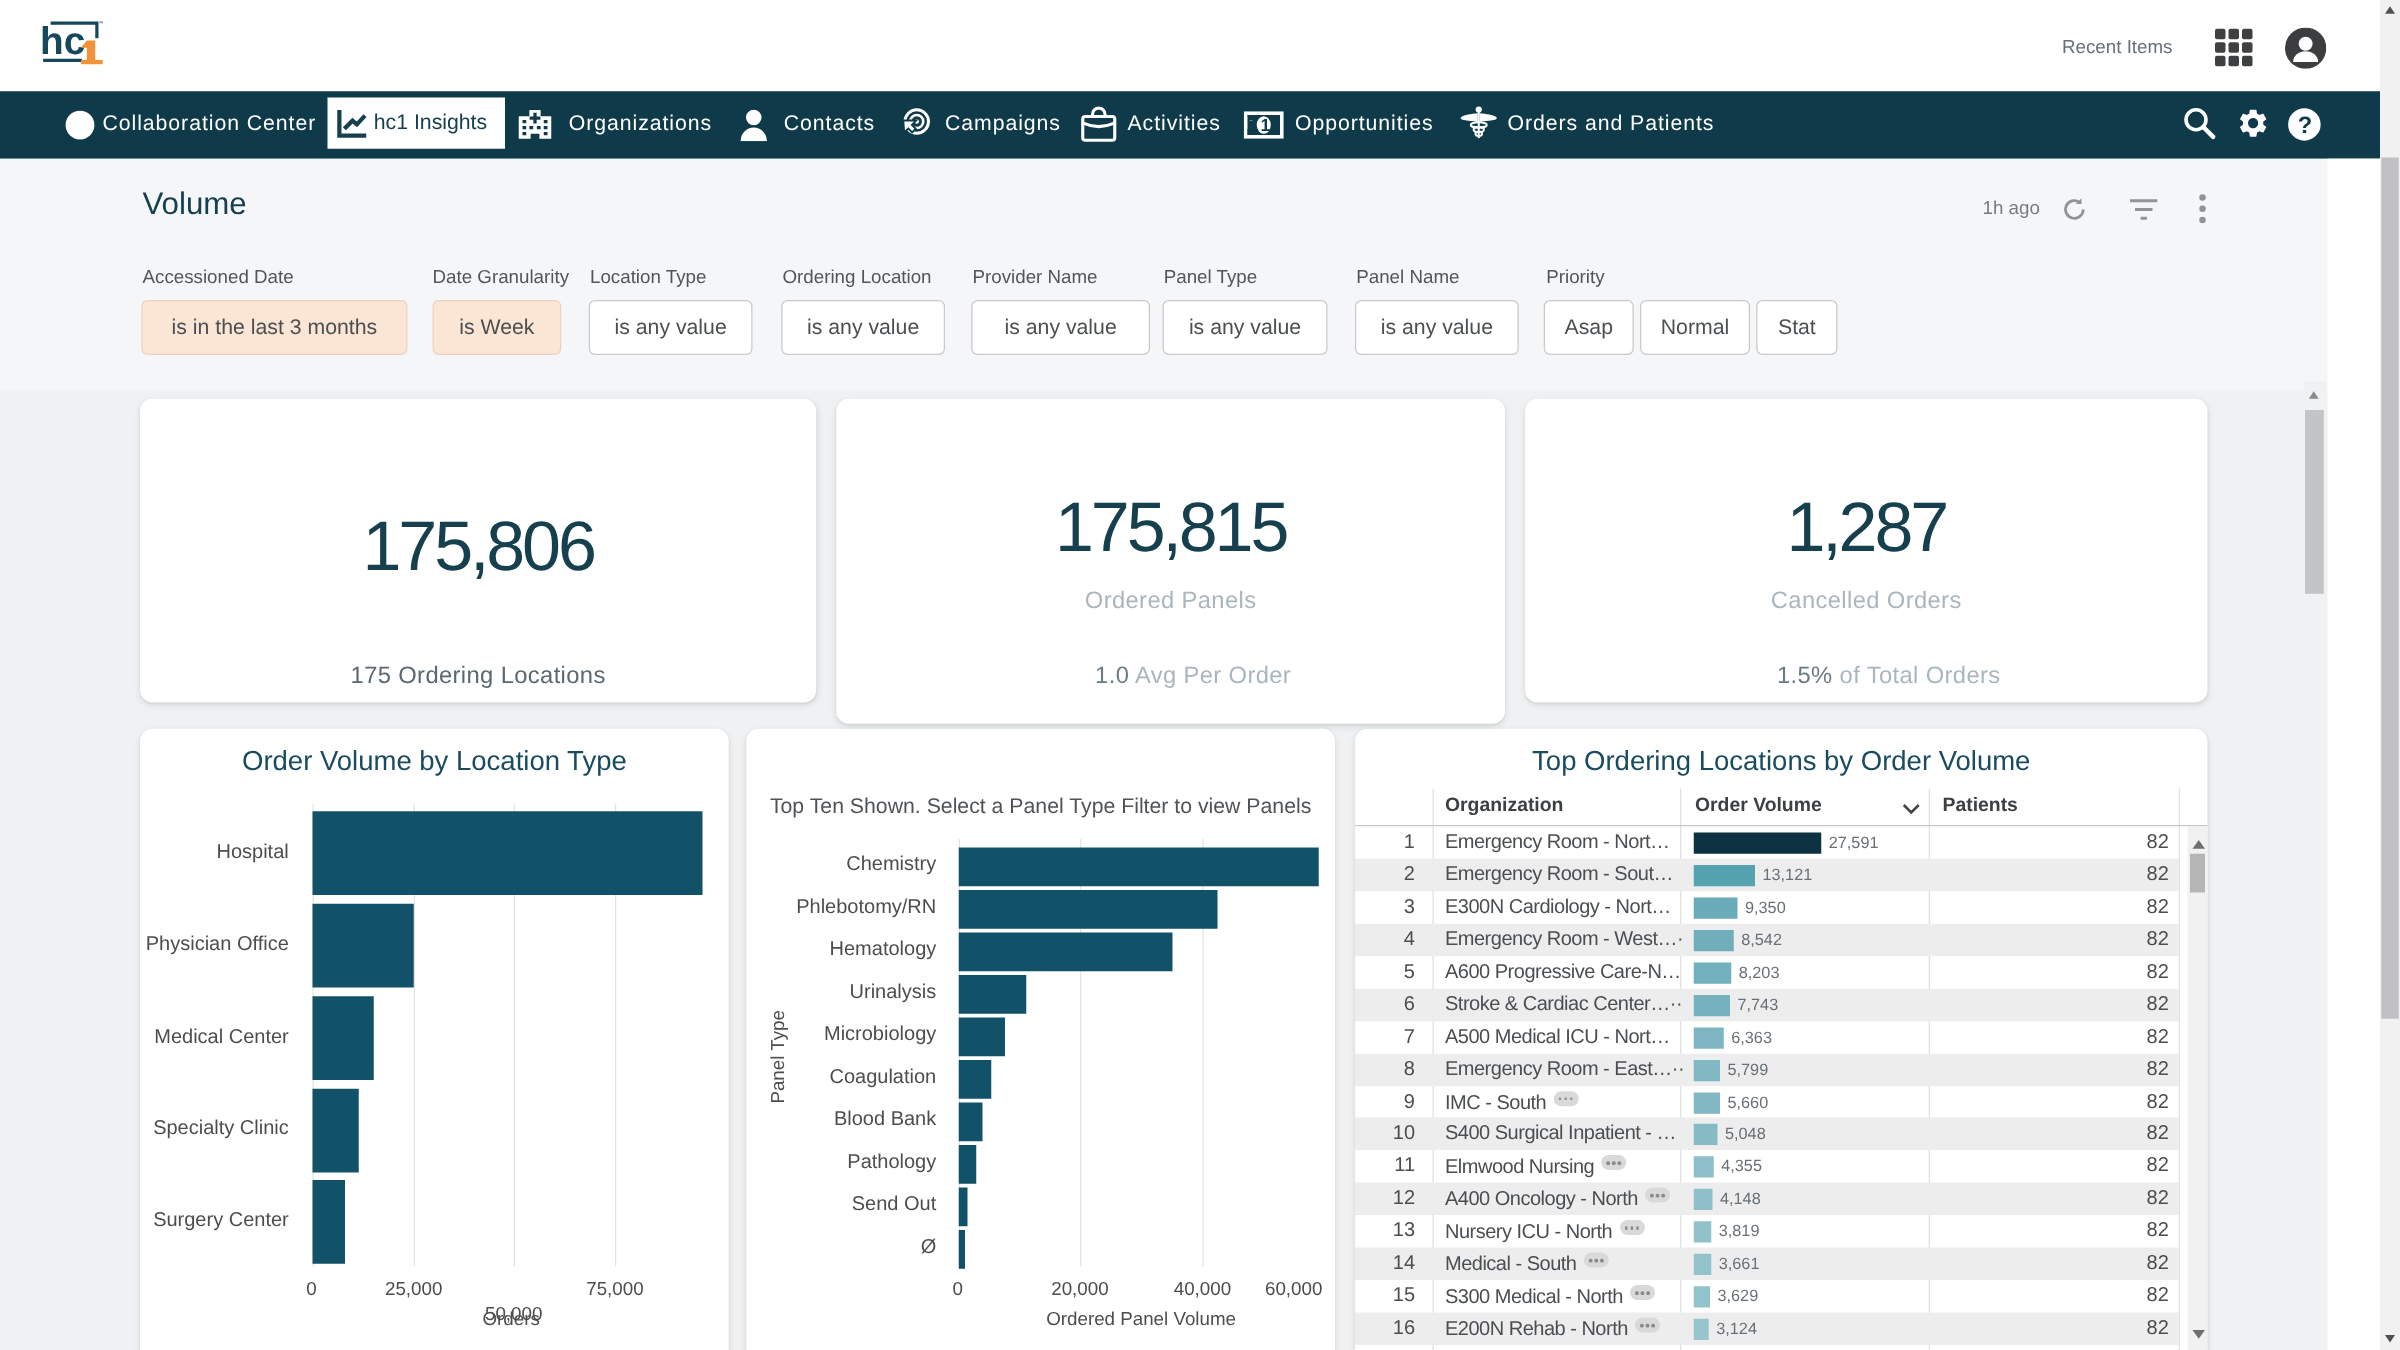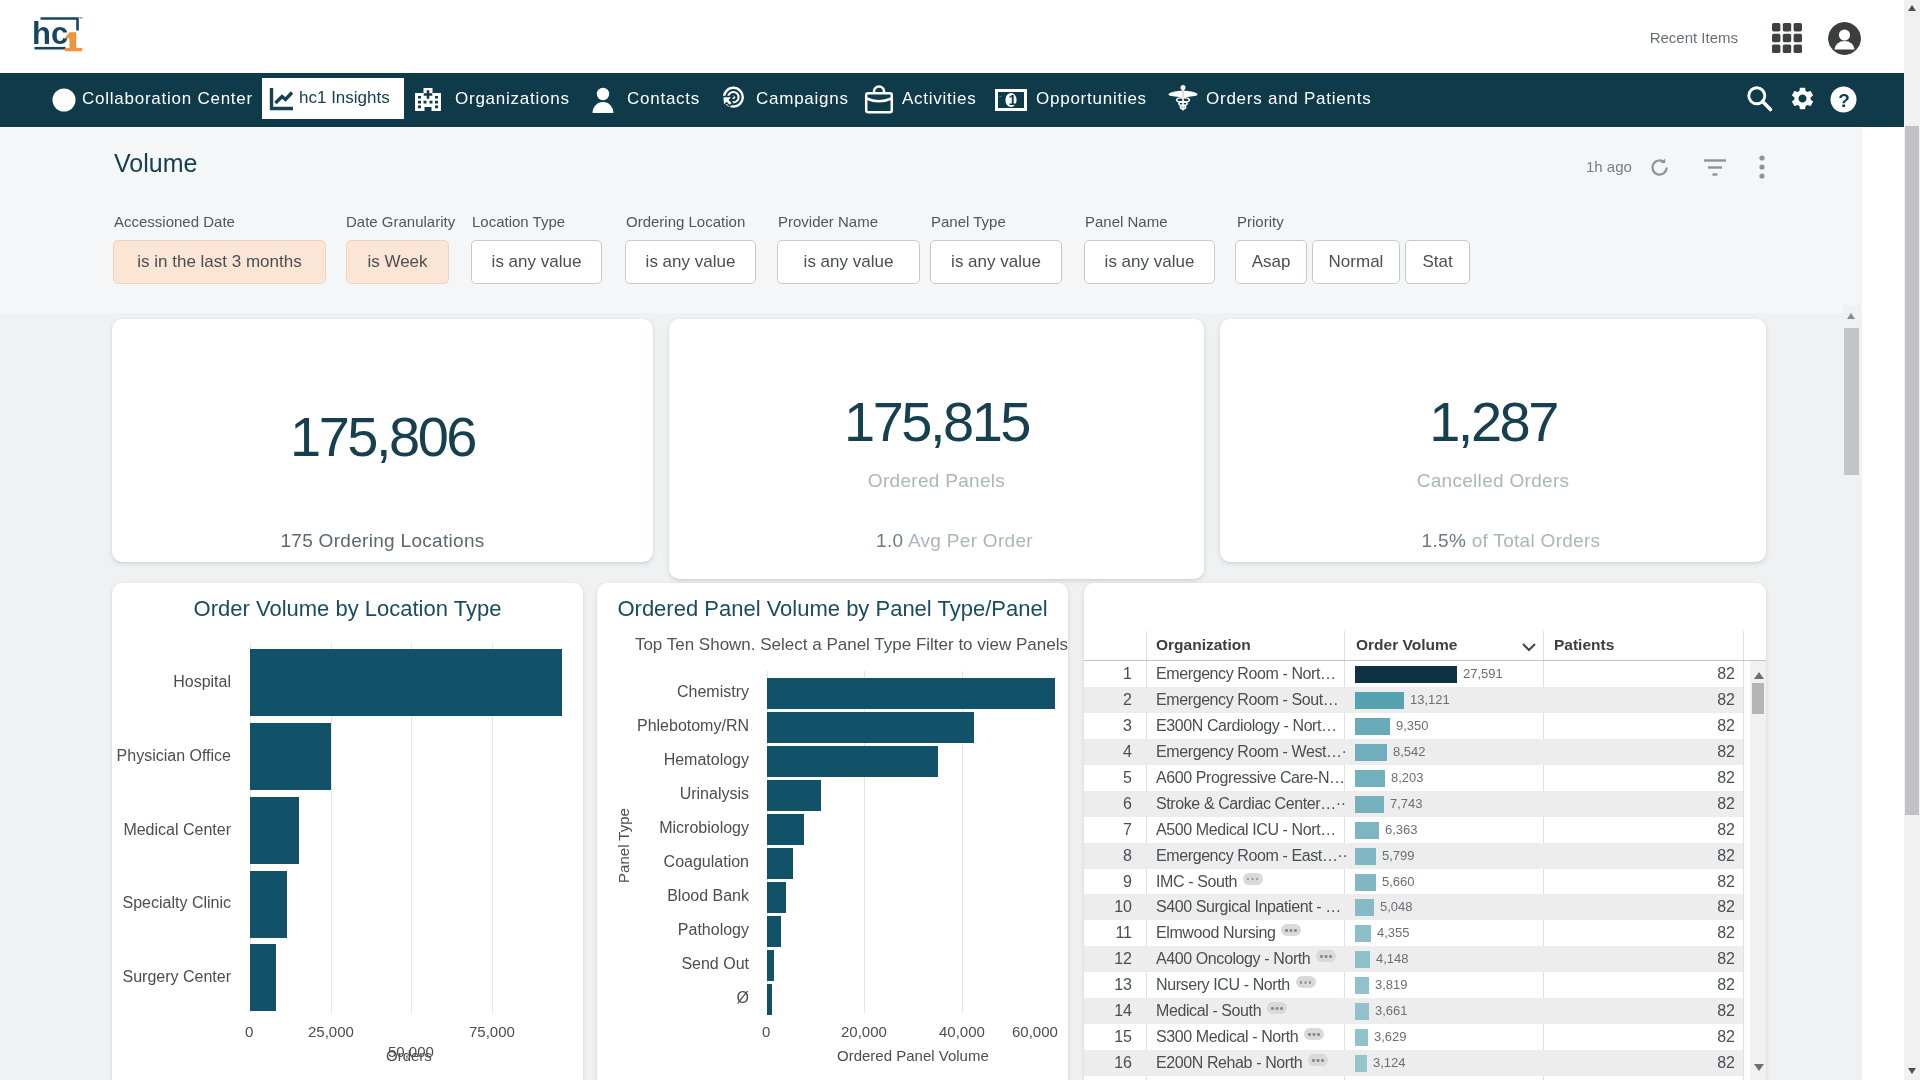--- a/index.html
+++ b/index.html
@@ -248,22 +248,21 @@
   <div class="cat" style="right:352px; top:311px">Specialty Clinic</div>
   <div class="cat" style="right:352px; top:385px">Surgery Center</div>
   <div class="xl" style="left:133px; top:440px">0</div>
   <div class="xl" style="left:196px; top:440px">25,000</div>
   <div class="xl" style="left:276px; top:460px">50,000</div>
   <div class="xl" style="left:357px; top:440px">75,000</div>
   <div class="xl" style="left:274px; top:464px">Orders</div>
 </div>
 
 <div class="card" style="left:597px; top:583px; width:471px; height:520px; overflow:hidden">
-  <div class="ctitle" style="top:13px">Ordered Panel Volume by Panel Type/Panel</div>
-  <div class="abs" style="top:52px; width:100%; text-align:right; font-size:17px; color:#4f5357">Top Ten Shown. Select a Panel Type Filter to view Panels</div>
+  <div class="abs" style="top:52px; width:100%; text-align:center; font-size:17px; color:#4f5357">Top Ten Shown. Select a Panel Type Filter to view Panels</div>
   <div class="abs" style="left:-19px; top:254px; width:90px; text-align:center; font-size:15px; color:#4d4d4d; transform:rotate(-90deg); transform-origin:center">Panel Type</div>
   <div class="gline" style="left:170px; top:88px; height:342px"></div>
   <div class="gline" style="left:267px; top:88px; height:342px"></div>
   <div class="gline" style="left:365px; top:88px; height:342px"></div>
   <div class="bar" style="left:170px; top:95px;  width:288px; height:31px"></div>
   <div class="bar" style="left:170px; top:129px; width:207px; height:31px"></div>
   <div class="bar" style="left:170px; top:163px; width:171px; height:31px"></div>
   <div class="bar" style="left:170px; top:197px; width:54px;  height:31px"></div>
   <div class="bar" style="left:170px; top:231px; width:37px;  height:31px"></div>
   <div class="bar" style="left:170px; top:265px; width:26px;  height:31px"></div>
@@ -282,20 +281,21 @@
   <div class="cat" style="right:319px; top:372px">Send Out</div>
   <div class="cat" style="right:319px; top:406px">Ø</div>
   <div class="xl" style="left:165px; top:440px">0</div>
   <div class="xl" style="left:244px; top:440px">20,000</div>
   <div class="xl" style="left:342px; top:440px">40,000</div>
   <div class="xl" style="left:415px; top:440px">60,000</div>
   <div class="xl" style="left:240px; top:464px">Ordered Panel Volume</div>
 </div>
 
 <div class="card" id="tcard" style="left:1084px; top:583px; width:682px; height:520px; overflow:hidden">
+  <div class="ctitle" style="top:13px">Top Ordering Locations by Order Volume</div>
   <div class="th" style="left:72px; top:53px">Organization</div>
   <div class="th" style="left:272px; top:53px">Order Volume</div>
   <svg class="abs" style="left:437px; top:59px" width="16" height="10" viewBox="0 0 16 10">
       <path d="M2 2 L8 8 L14 2" fill="none" stroke="#444" stroke-width="2"></path>
     </svg>
   <div class="th" style="left:470px; top:53px">Patients</div>
   <div class="sep" style="left:62px;  top:48px; height:472px"></div>
   <div class="sep" style="left:260px; top:48px; height:472px"></div>
   <div class="sep" style="left:459px; top:48px; height:472px"></div>
   <div class="sep" style="left:659px; top:48px; height:472px"></div>

